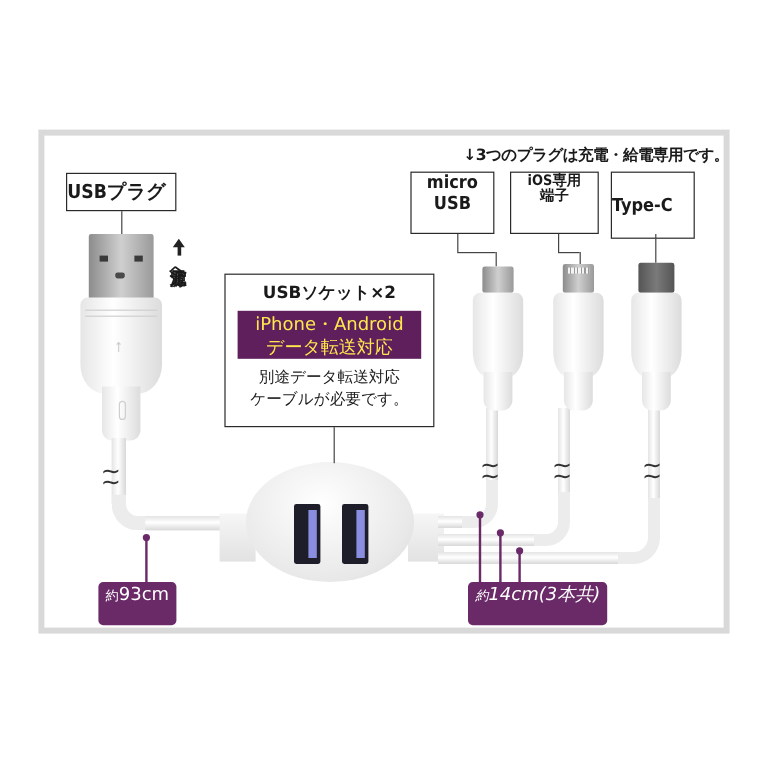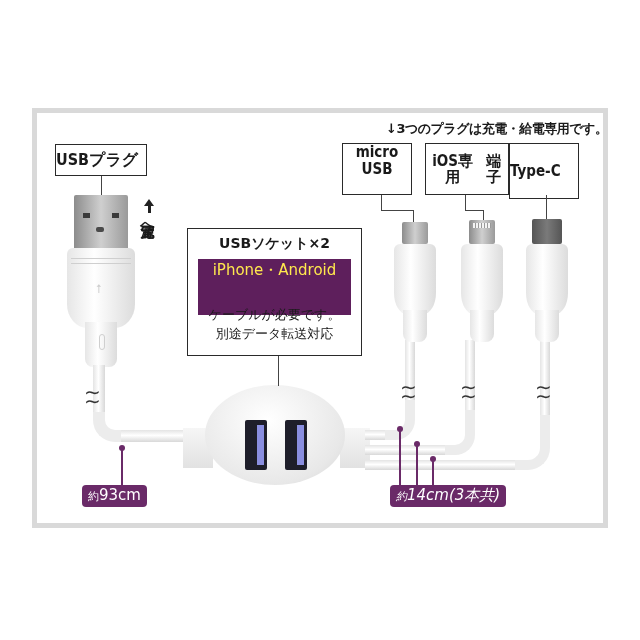--- a/index.html
+++ b/index.html
@@ -6,23 +6,23 @@
   body{width:640px;height:640px;position:relative;overflow:hidden;font-family:"DejaVu Sans","Liberation Sans",sans-serif;color:#1a1a1a;}
   .frame{position:absolute;left:32px;top:108px;width:566px;height:410px;border:5px solid #d9d9d9;background:#fff;box-sizing:content-box;}
   .label-box{position:absolute;border:1.5px solid #2a2a2a;background:#fff;display:flex;align-items:center;text-align:center;font-weight:bold;font-family:"DejaVu Sans Condensed","DejaVu Sans",sans-serif;box-sizing:border-box;line-height:1.1;}
   .note{position:absolute;font-size:13px;font-weight:bold;letter-spacing:-0.5px;white-space:nowrap;margin-left:40px;}
   .vert{position:absolute;font-size:14px;font-weight:bold;writing-mode:vertical-rl;line-height:1;}
   .arrow-up{position:absolute;width:0;height:0;border-left:5px solid transparent;border-right:5px solid transparent;border-bottom:7px solid #222;}
   .arrow-shaft{position:absolute;width:3px;background:#222;}
   .line{position:absolute;background:#444;}
   .socket-box{position:absolute;left:187px;top:228px;width:175px;height:128px;border:1.5px solid #2a2a2a;background:#fff;box-sizing:border-box;}
   .socket-title{position:absolute;left:0;right:0;top:6px;text-align:center;font-weight:bold;font-size:14px;}
-  .purple-band{position:absolute;left:10px;right:10px;top:30px;height:56px;background:#5e1f5c;color:#ffe84d;font-size:15px;line-height:19px;text-align:center;padding-top:2px;box-sizing:border-box;}
+  .purple-band{position:absolute;left:10px;right:10px;top:30px;height:40px;background:#5e1f5c;color:#ffe84d;font-size:15px;line-height:19px;text-align:center;padding-top:2px;box-sizing:border-box;}
   .socket-note{position:absolute;left:0;right:0;top:76px;text-align:center;font-size:13px;line-height:19px;}
-  .pill{position:absolute;background:#6a2a68;color:#fff;border-radius:4px;font-size:15px;line-height:20px;padding:0 6px;height:22px;box-sizing:border-box;white-space:nowrap;}
+  .pill{position:absolute;background:#6a2a68;color:#fff;border-radius:4px;font-size:15px;line-height:20px;padding:0 6px;height:36px;box-sizing:border-box;white-space:nowrap;}
   .pill small{font-size:11px;}
   .tick-line{position:absolute;width:2px;background:#6a2a68;}
   .tick-dot{position:absolute;width:6px;height:6px;border-radius:50%;background:#6a2a68;}
   .cable{position:absolute;background:linear-gradient(90deg,#e4e4e4,#ffffff 45%,#d8d8d8);}
   .cable-h{position:absolute;background:linear-gradient(180deg,#e4e4e4,#ffffff 45%,#d8d8d8);}
   .cable-corner{position:absolute;border-style:solid;border-color:#ececec;box-sizing:border-box;}
   .wave{position:absolute;font-size:20px;color:#333;line-height:9px;}
   .plug-body{position:absolute;background:linear-gradient(90deg,#e6e6e6,#ffffff 40%,#dcdcdc);border-radius:6px 6px 30% 30%;}
   .plug-neck{position:absolute;background:linear-gradient(90deg,#e6e6e6,#ffffff 40%,#dcdcdc);border-radius:0 0 8px 8px;}
   .metal{position:absolute;background:linear-gradient(90deg,#8c8c8c,#cfcfcf 50%,#9a9a9a);border-radius:2px;}
@@ -89,21 +89,21 @@
 <div class="cable" style="left:540px;top:340px;width:10px;height:75px;"></div>
 
 <div class="wave" style="left:400px;top:383px;">∼<br>∼</div>
 <div class="wave" style="left:460px;top:383px;">∼<br>∼</div>
 <div class="wave" style="left:535px;top:383px;">∼<br>∼</div>
 
 <div class="label-box" style="left:342px;top:143px;width:70px;height:52px;font-size:15px;flex-direction:column;">
   <span>micro</span>
   <span>USB</span>
 </div>
-<div class="label-box" style="left:425px;top:143px;width:84px;height:52px;font-size:15px;flex-direction:row;">
+<div class="label-box" style="left:425px;top:143px;width:74px;height:52px;font-size:12px;flex-direction:column;">
   <span>iOS専用</span>
   <span>端子</span>
 </div>
 <div class="label-box" style="left:509px;top:143px;width:70px;height:56px;font-size:15px;">
   <span>Type-C</span>
 </div>
 
 <div class="line" style="left:381px;top:195px;width:1px;height:15px;"></div>
 <div class="line" style="left:381px;top:210px;width:32px;height:1px;"></div>
 <div class="line" style="left:413px;top:210px;width:1px;height:12px;"></div>
@@ -123,24 +123,25 @@
 <div class="plug-neck" style="left:470px;top:310px;width:24px;height:32px;"></div>
 
 <div class="metal" style="left:532px;top:219px;width:30px;height:25px;background:linear-gradient(90deg,#555,#7a7a7a 50%,#555);"></div>
 <div class="plug-body" style="left:526px;top:244px;width:42px;height:70px;"></div>
 <div class="plug-neck" style="left:535px;top:310px;width:24px;height:32px;"></div>
 
 <div class="socket-box">
   <div class="socket-title">USBソケット×2</div>
   <div class="purple-band">
     <div>iPhone・Android</div>
+    <div>データ転送対応</div>
   </div>
   <div class="socket-note">
+    <div>別途データ転送対応</div>
     <div>ケーブルが必要です。</div>
-    <div>別途データ転送対応</div>
   </div>
 </div>
 <div class="line" style="left:278px;top:356px;width:1px;height:30px;"></div>
 
 <div class="tick-dot" style="left:119px;top:445px;"></div>
 <div class="tick-line" style="left:121px;top:448px;height:38px;"></div>
 <div class="pill" style="left:82px;top:485px;">
   <small>約</small><span>93cm</span>
 </div>
 

